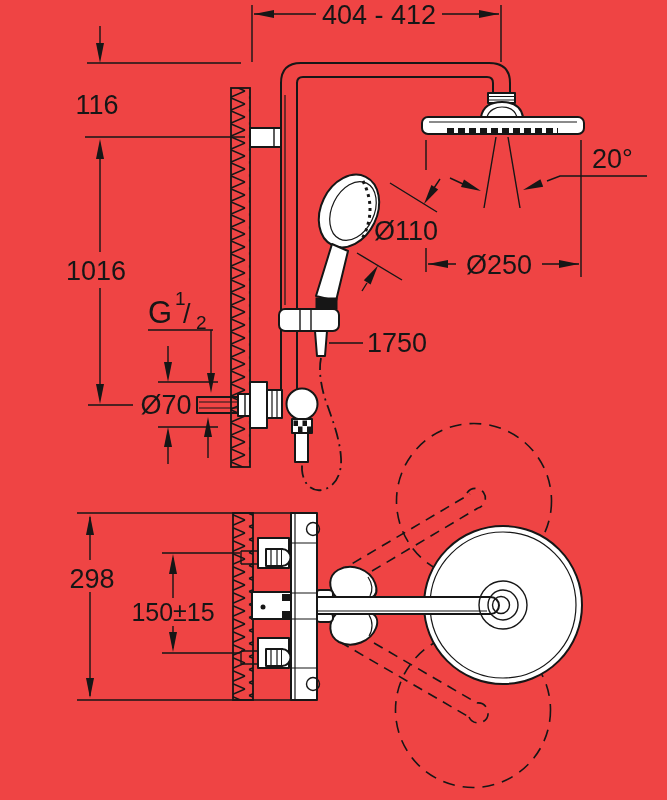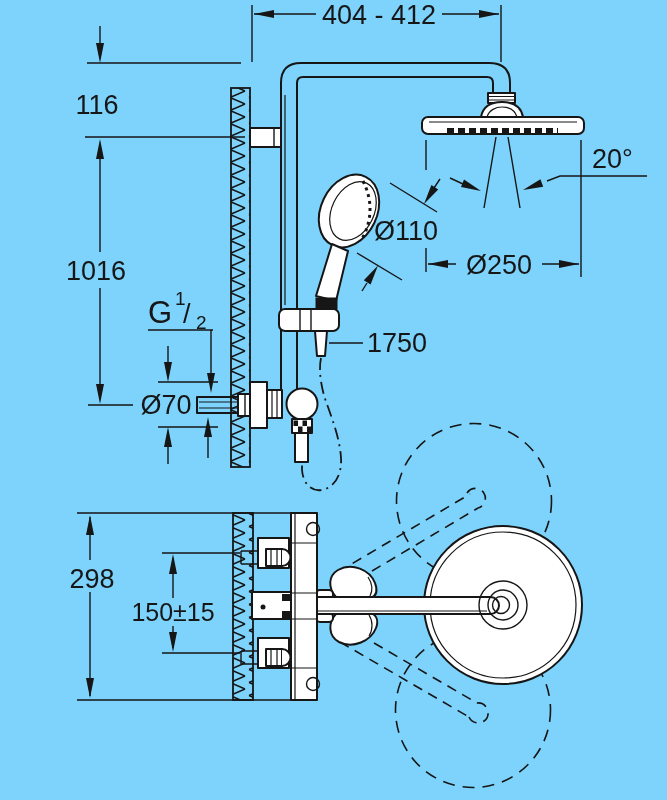--- a/index.html
+++ b/index.html
@@ -1,16 +1,16 @@
 <!DOCTYPE html>
 <html><head>
 <meta charset="utf-8">
 <style>
   html,body{margin:0;padding:0;background:#fff;}
-  #stage{position:relative;width:667px;height:800px;background:#7dd3fc;overflow:hidden;}
+  #stage{position:relative;width:667px;height:800px;background:#ef4444;overflow:hidden;}
   svg{display:block;}
   text{font-family:"Liberation Sans","DejaVu Sans",sans-serif;fill:#161616;}
   .dim{font-size:27px;}
   .dimS{font-size:25px;}
   .ln{fill:none;stroke:#161616;stroke-width:2;stroke-linecap:round;stroke-linejoin:round;}
   .lnw{fill:#fff;stroke:#161616;stroke-width:2;stroke-linejoin:round;}
   .tn{fill:none;stroke:#161616;stroke-width:1.4;}
   .thin{fill:none;stroke:#161616;stroke-width:1.2;}
   .ar{fill:#161616;stroke:none;}
   .dsh{fill:none;stroke:#161616;stroke-width:1.6;stroke-dasharray:10 7;}

